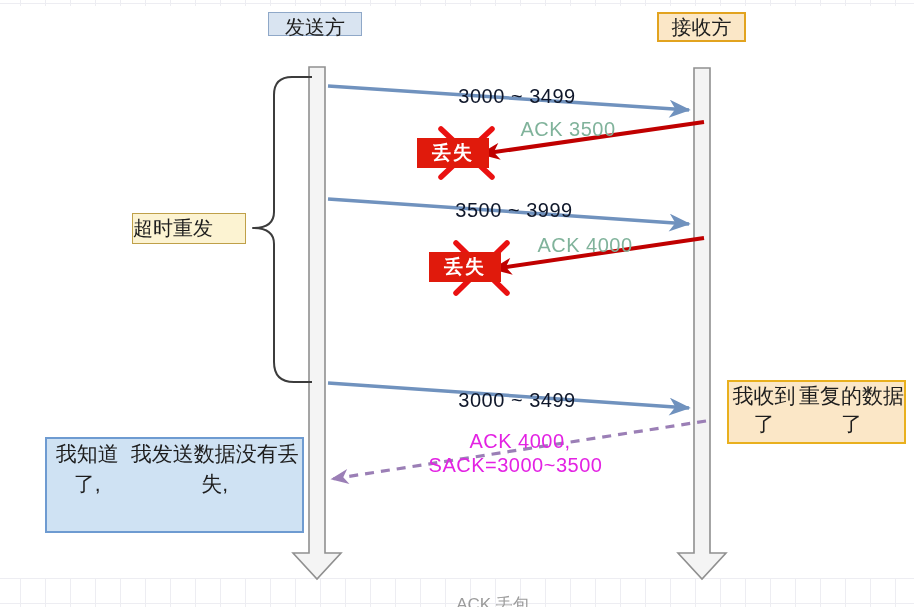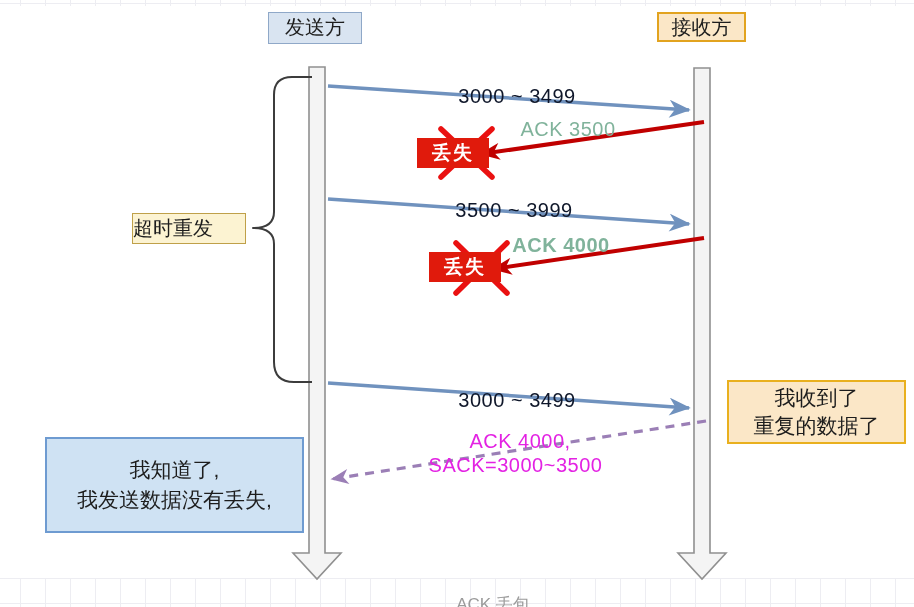--- a/index.html
+++ b/index.html
@@ -18,21 +18,21 @@
   .canvas-white{
     position:absolute;left:0;top:6px;width:914px;height:572px;background:#ffffff;
   }
   svg.layer{position:absolute;left:0;top:0;z-index:2;}
   .lbl{position:absolute;z-index:3;}
   .actor-box{
     box-sizing:border-box;text-align:center;color:#1d1d1d;
     font-size:20px;font-weight:400;
   }
   .sender-box{
-    left:268px;top:12px;width:94px;height:32px;line-height:28px;
+    left:268px;top:12px;width:94px;height:24px;line-height:28px;
     background:#d9e4f1;border:1.5px solid #8fa8c8;
   }
   .receiver-box{
     left:657px;top:12px;width:89px;height:30px;line-height:26px;
     background:#fbe7c7;border:2px solid #e2a31f;
   }
   .timeout-box{
     left:132px;top:213px;width:114px;height:31px;line-height:29px;
     box-sizing:border-box;color:#1d1d1d;font-size:20px;
     background:#fcf3d2;border:1.5px solid #bfa049;
@@ -42,21 +42,21 @@
   }
   .msg-blue{color:#0f172a;}
   .msg-teal{color:#80b39b;}
   .msg-magenta{color:#e322e3;}
   .lost-badge{
     box-sizing:border-box;width:72px;height:30px;line-height:30px;text-align:center;
     background:#e01a0c;color:#ffffff;font-size:19px;font-weight:bold;letter-spacing:2px;margin-left:44px;
   }
   .note{
     box-sizing:border-box;text-align:center;color:#1d1d1d;
-    display:flex;flex-direction:column;justify-content:center;
+    display:flex;flex-direction:row;justify-content:center;
   }
   .note-receiver{
     left:727px;top:380px;width:179px;height:64px;
     background:#fbe7c7;border:2px solid #e9b01e;
     font-size:21px;line-height:28px;
   }
   .note-sender{
     left:45px;top:437px;width:259px;height:96px;
     background:#cfe2f3;border:2px solid #6e9bd1;
     font-size:21px;line-height:30px;
@@ -110,21 +110,21 @@
 </svg>
 
 <div class="lbl actor-box sender-box">发送方</div>
 <div class="lbl actor-box receiver-box">接收方</div>
 
 <div class="lbl timeout-box">超时重发</div>
 
 <div class="lbl msg msg-blue" style="left:437px;top:85px;width:160px;">3000 ~ 3499</div>
 <div class="lbl msg msg-teal" style="left:503px;top:118px;width:130px;">ACK 3500</div>
 <div class="lbl msg msg-blue" style="left:434px;top:199px;width:160px;">3500 ~ 3999</div>
-<div class="lbl msg msg-teal" style="left:496px;top:234px;width:130px;font-weight:bold;">ACK 4000</div>
+<div class="lbl msg msg-teal" style="left:520px;top:234px;width:130px;">ACK 4000</div>
 <div class="lbl msg msg-blue" style="left:437px;top:389px;width:160px;">3000 ~ 3499</div>
 <div class="lbl msg msg-magenta" style="left:440px;top:430px;width:160px;">ACK 4000,</div>
 <div class="lbl msg msg-magenta" style="left:413px;top:454px;width:205px;">SACK=3000~3500</div>
 
 <div class="lbl lost-badge" style="left:373px;top:138px;">丢失</div>
 <div class="lbl lost-badge" style="left:385px;top:252px;">丢失</div>
 
 <div class="lbl note note-receiver">
   <div>我收到了</div>
   <div>重复的数据了</div>

